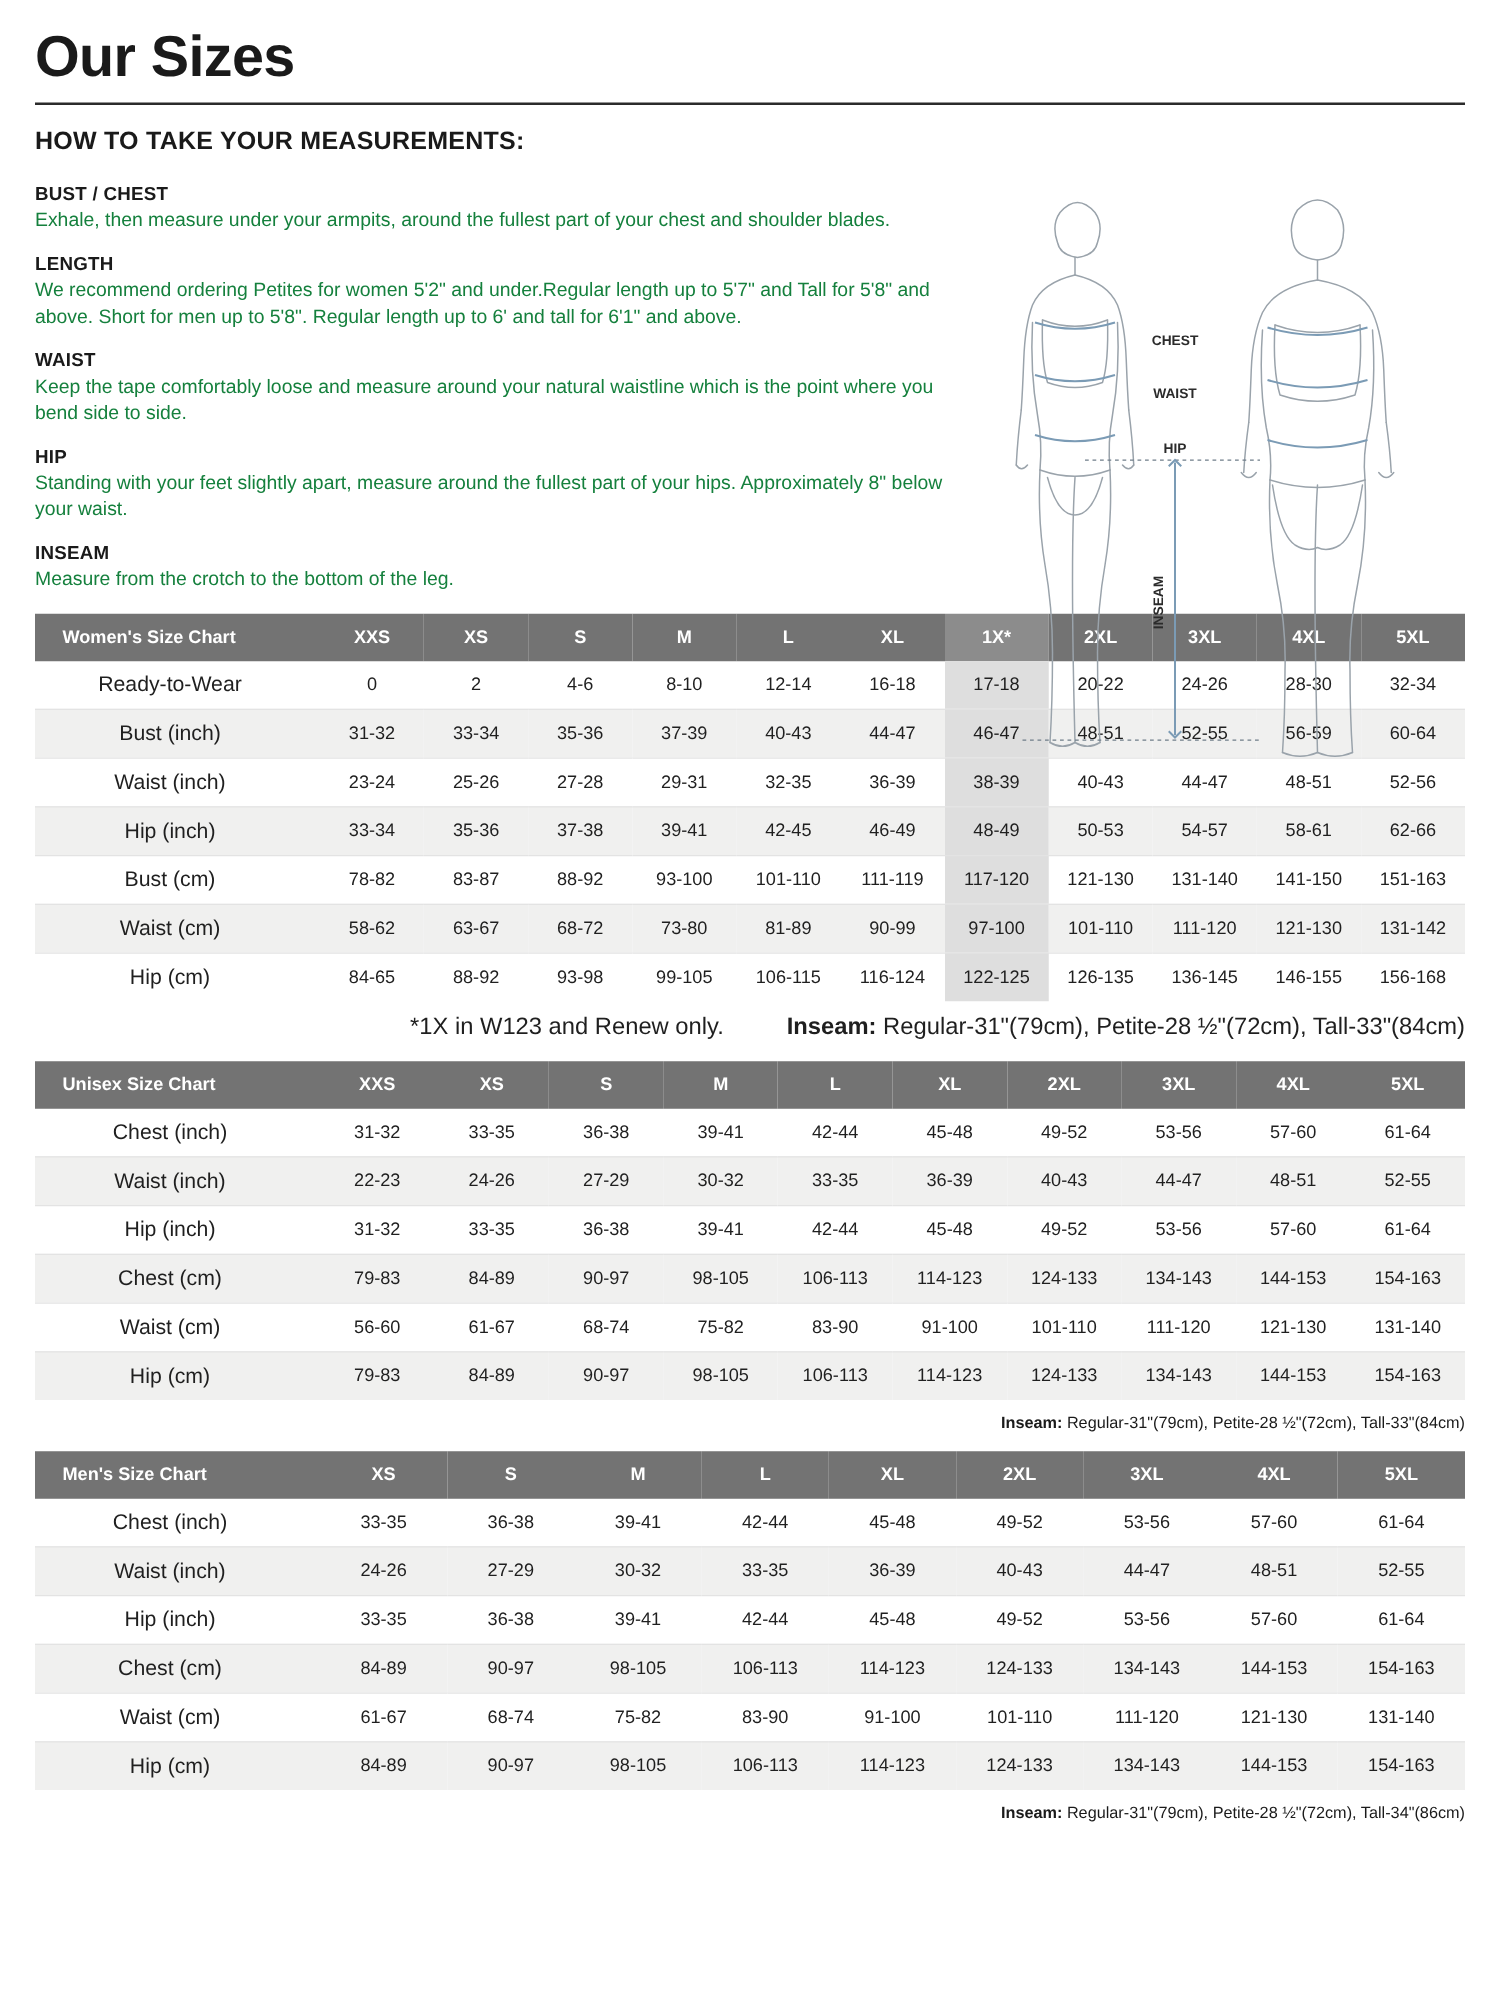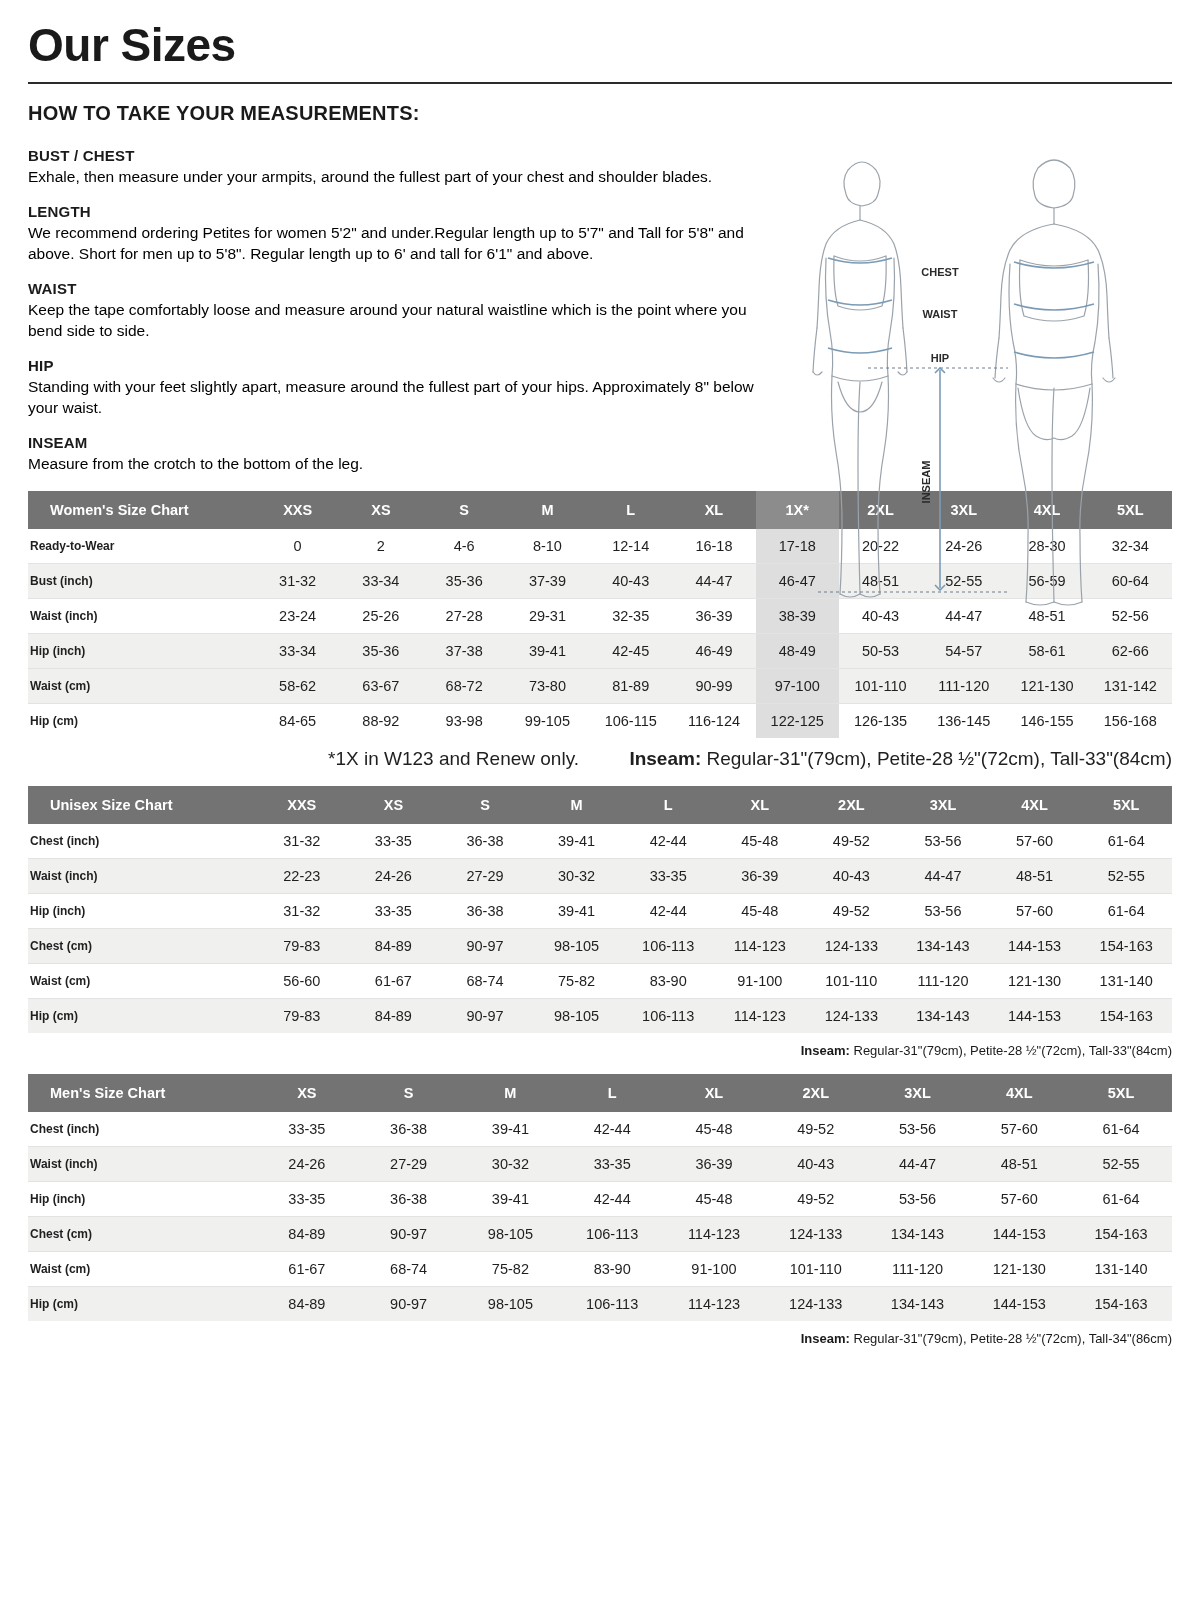--- a/index.html
+++ b/index.html
@@ -49,21 +49,21 @@
   .guide h3 {
     font-size: 15px;
     font-weight: bold;
     margin: 0 0 3px 0;
     letter-spacing: 0.2px;
   }
   .guide p {
     font-size: 15.5px;
     line-height: 1.32;
     margin: 0 0 16px 0;
-    color: #000000;
+    color: #15803d;
   }
 
   
   .figures {
     position: absolute;
     top: 108px;
     right: 22px;
     width: 390px;
     height: 480px;
   }
@@ -88,24 +88,24 @@
     color: #ffffff;
     font-weight: bold;
     font-size: 14.5px;
     padding: 11px 2px;
   }
   thead th.rowlabel {
     text-align: left;
     padding-left: 22px;
   }
   tbody td.rowlabel {
-    text-align: left;
-    font-weight: bold;
+    text-align: center;
+    font-weight: normal;
     padding-right: 14px;
-    font-size: 12px;
+    font-size: 17px;
   }
   tbody tr.alt td {
     background: #f0f0ef;
   }
   tbody tr td {
     border-bottom: 1px solid #e3e3e3;
   }
   tbody tr:last-child td {
     border-bottom: none;
   }
@@ -326,20 +326,34 @@
             <td>37-38</td>
             <td>39-41</td>
             <td>42-45</td>
             <td>46-49</td>
             <td class="highlight">48-49</td>
             <td>50-53</td>
             <td>54-57</td>
             <td>58-61</td>
             <td>62-66</td>
           </tr>
+          <tr>
+            <td class="rowlabel">Bust (cm)</td>
+            <td>78-82</td>
+            <td>83-87</td>
+            <td>88-92</td>
+            <td>93-100</td>
+            <td>101-110</td>
+            <td>111-119</td>
+            <td class="highlight">117-120</td>
+            <td>121-130</td>
+            <td>131-140</td>
+            <td>141-150</td>
+            <td>151-163</td>
+          </tr>
           <tr class="alt">
             <td class="rowlabel">Waist (cm)</td>
             <td>58-62</td>
             <td>63-67</td>
             <td>68-72</td>
             <td>73-80</td>
             <td>81-89</td>
             <td>90-99</td>
             <td class="highlight">97-100</td>
             <td>101-110</td>

